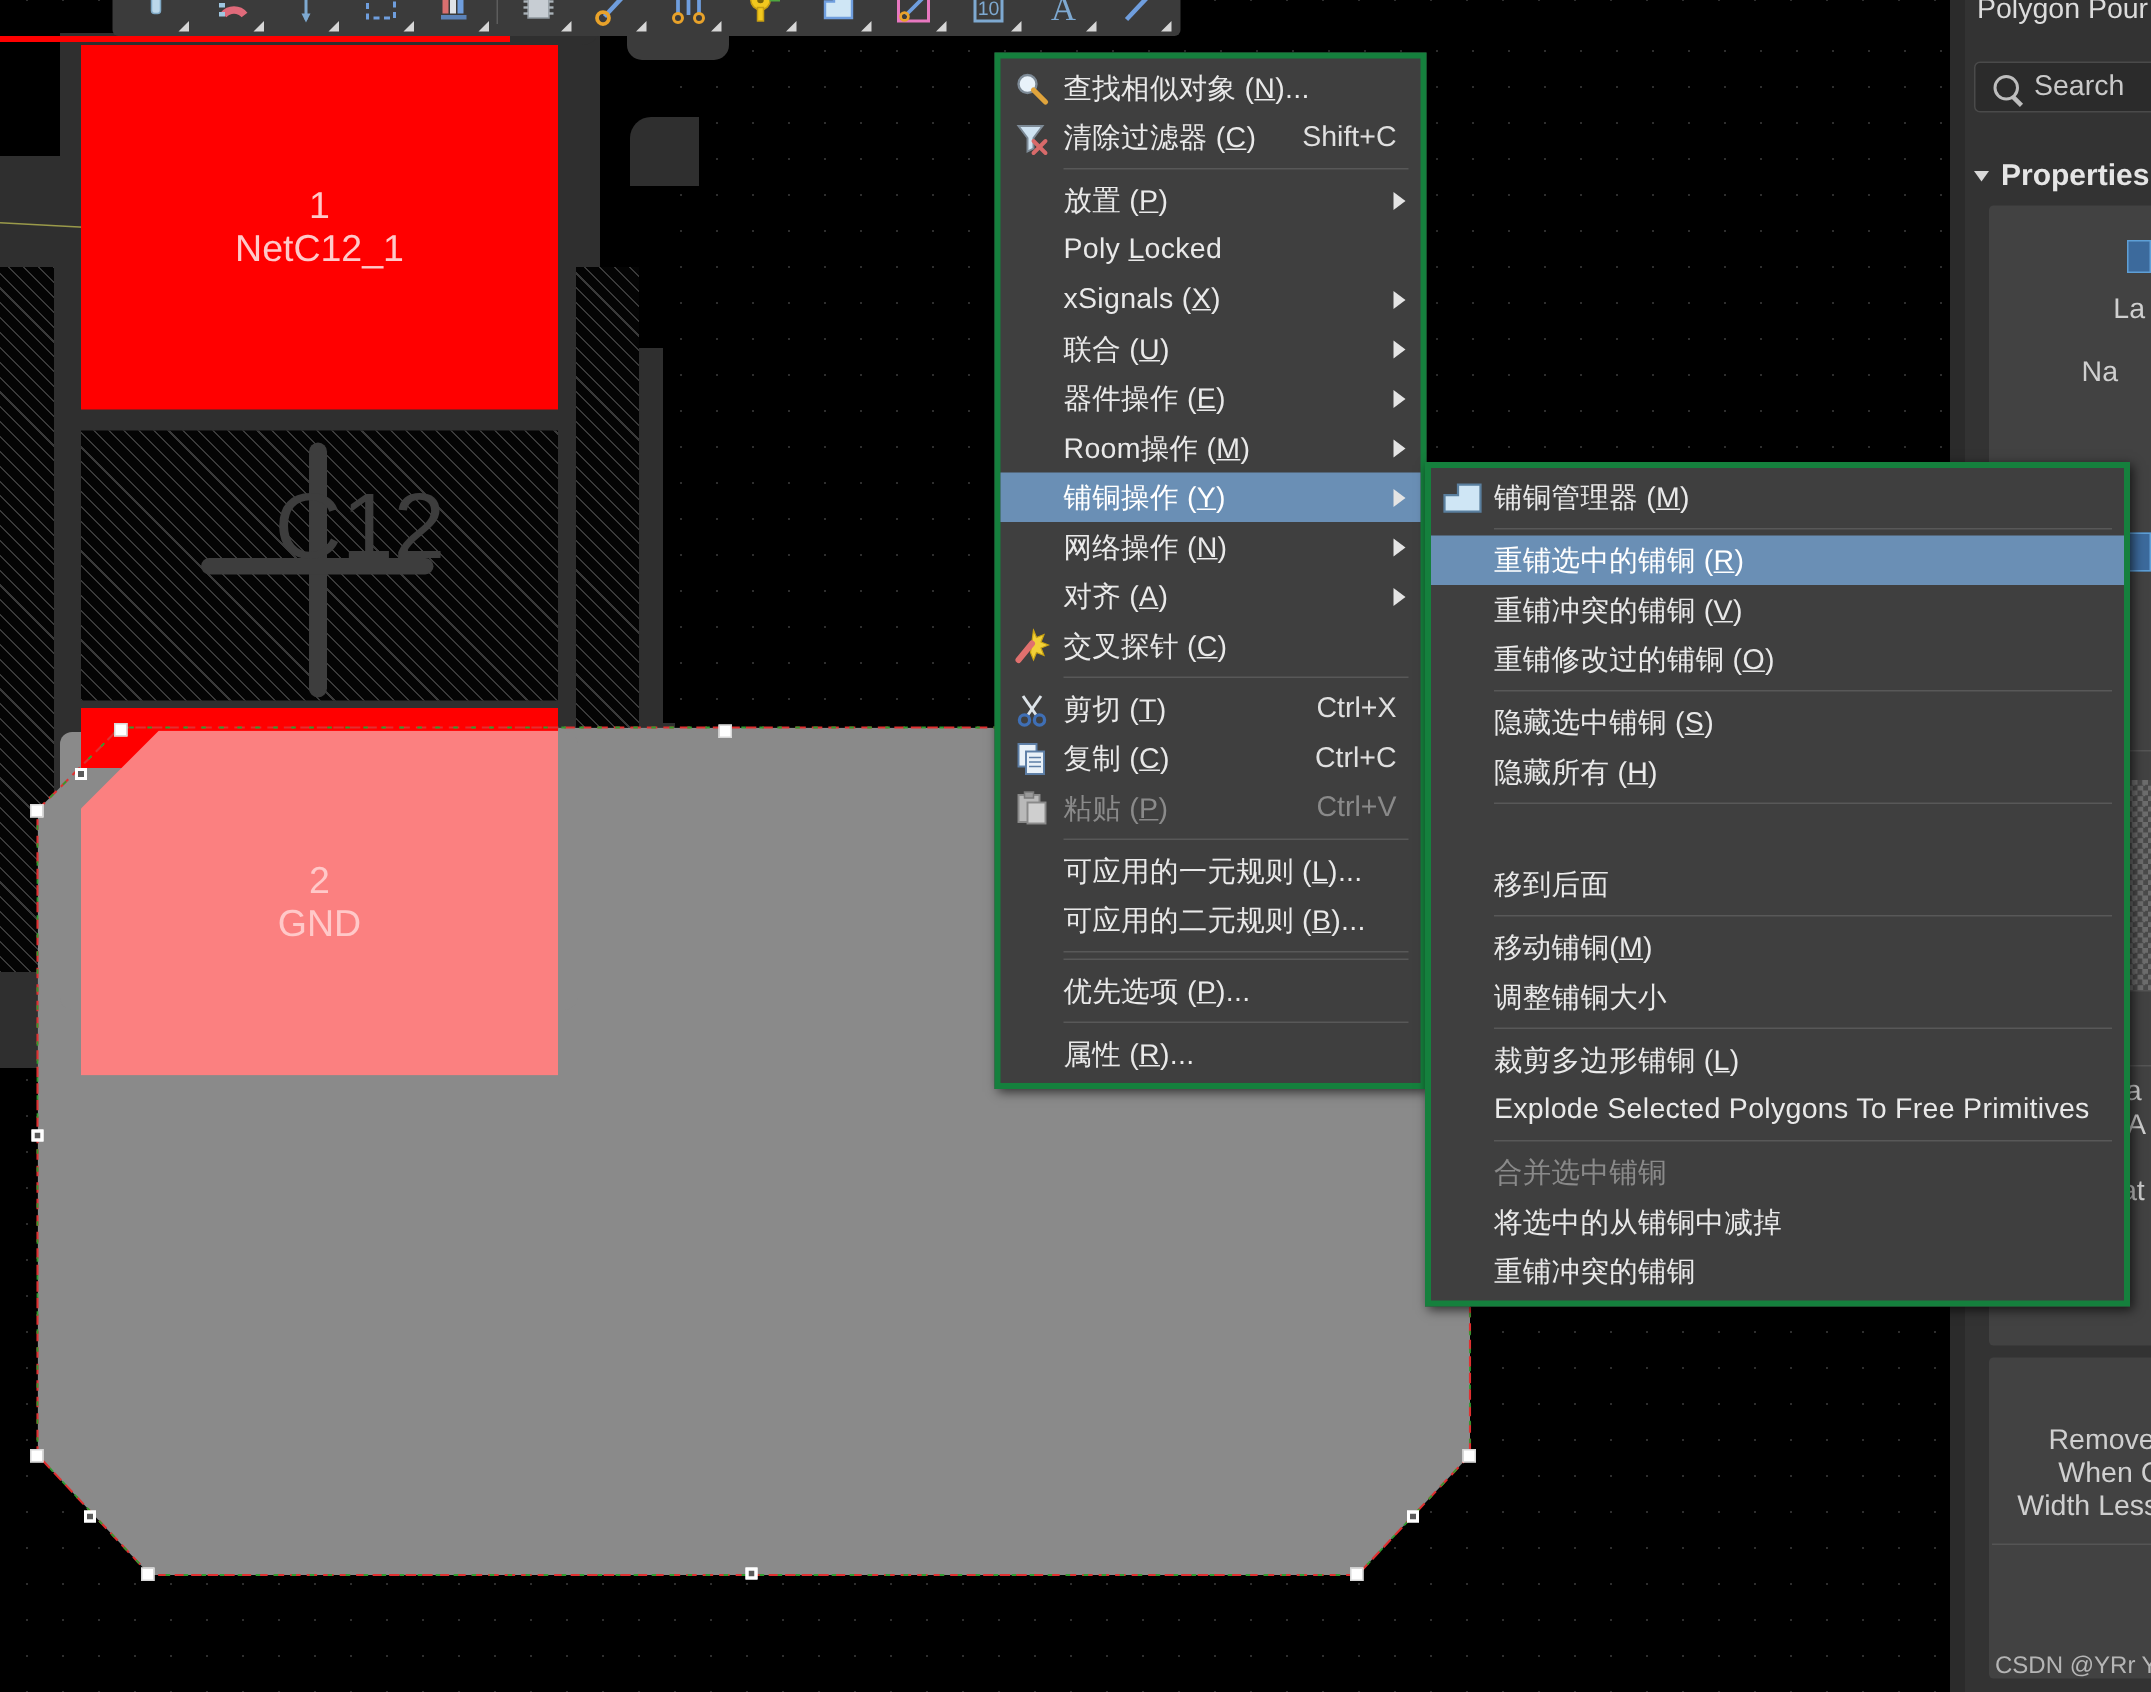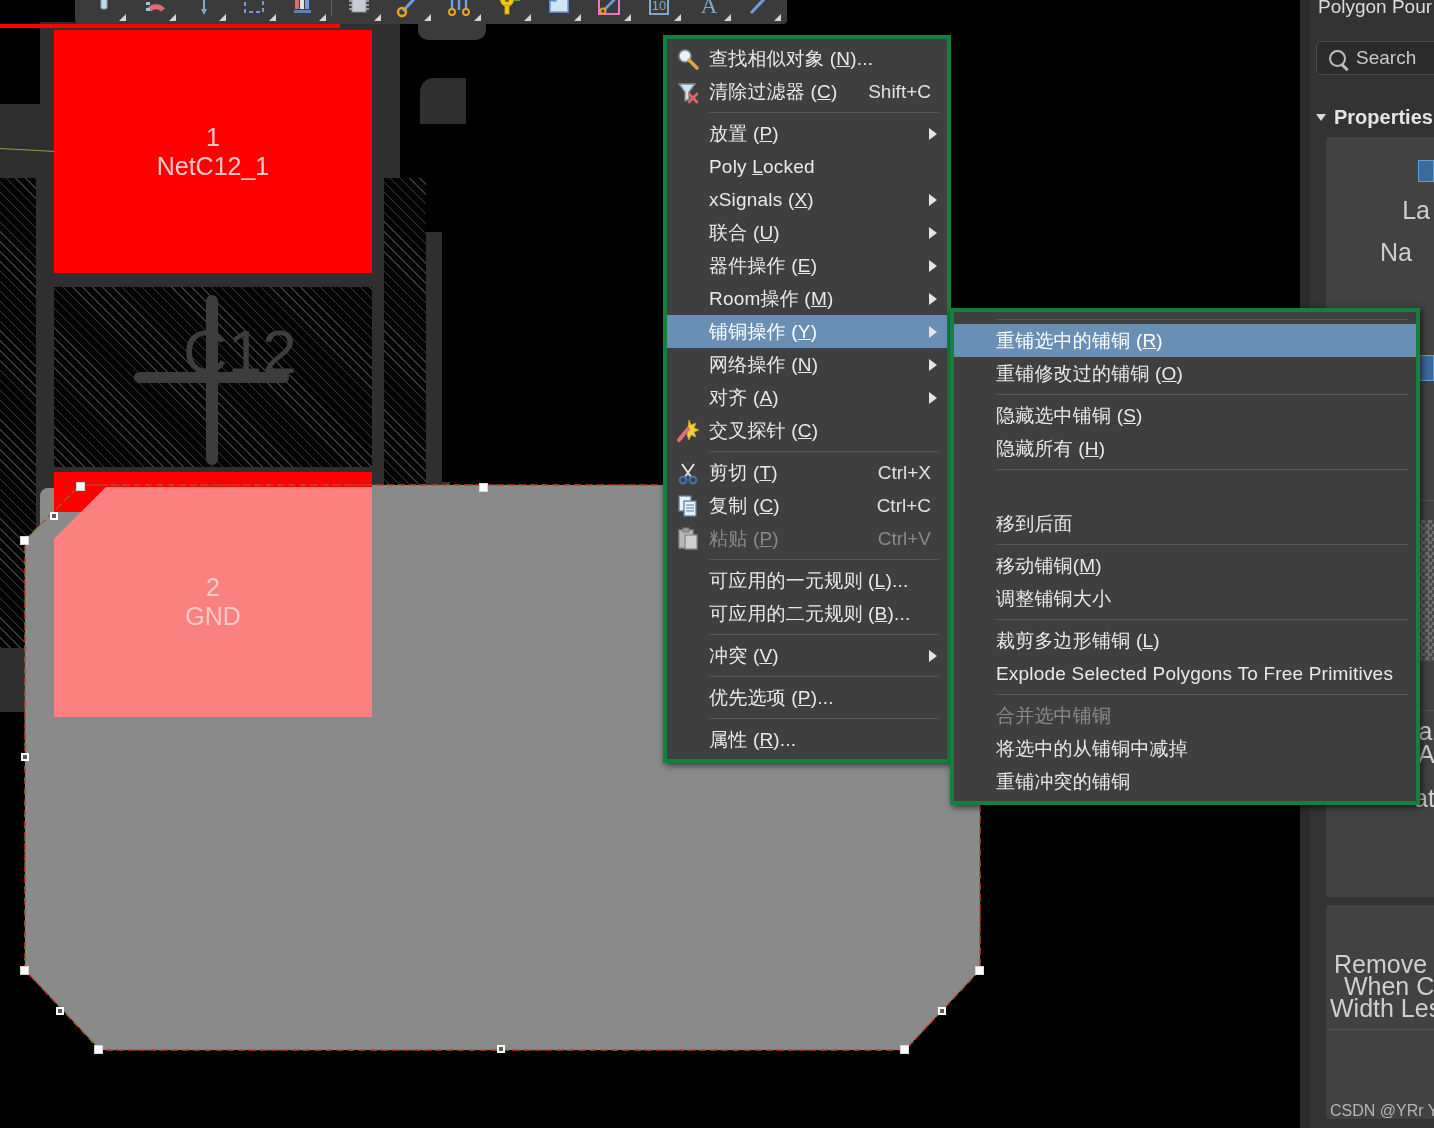--- a/index.html
+++ b/index.html
@@ -242,21 +242,21 @@
     font-size: 20px; font-weight: bold; color: #e5e5e5;
   }
   .rp-card {
     position: absolute;
     left: 26px; top: 137px;
     width: 140px;
     background: #424242;
     border-radius: 3px;
   }
   .rp-row {
-    font-size: 25px; color: #cfcfcf;
+    font-size: 19px; color: #cfcfcf;
     text-align: right;
     padding-right: 4px;
     white-space: nowrap;
     position: absolute;
   }
   .rp-line {
     position: absolute; left: 26px; width: 140px; height: 1px;
     background: #555;
   }
   .rp-bluebox {
@@ -626,52 +626,59 @@
       <span class="lbl"><span>可应用的一元规则 (</span><span class="u">L</span><span>)...</span></span>
     </div>
 
     <div class="mi">
       <span class="ico"></span>
       <span class="lbl"><span>可应用的二元规则 (</span><span class="u">B</span><span>)...</span></span>
     </div>
 
     <div class="sep"></div>
 
-    <div class="mi">
-      <span class="ico"></span>
-      <span class="lbl"><span>冲突 (</span><span class="u">V</span><span>)</span></span>
-      <span class="arrow"></span>
-    </div>
 
     <div class="sep"></div>
 
     <div class="mi">
       <span class="ico"></span>
       <span class="lbl"><span>优先选项 (</span><span class="u">P</span><span>)...</span></span>
     </div>
 
     <div class="sep"></div>
 
     <div class="mi">
       <span class="ico"></span>
       <span class="lbl"><span>属性 (</span><span class="u">R</span><span>)...</span></span>
     </div>
   </div>
 
   <div class="menu" id="sub-menu">
 
+    <div class="mi">
+      <span class="ico">
+        <svg width="26" height="22" viewBox="0 0 26 22">
+            <polygon points="1,20 1,9 10,9 10,2 25,2 25,20" fill="#cfe6f5" stroke="#5a7f9e" stroke-width="1.5"></polygon>
+          </svg>
+      </span>
+      <span class="lbl"><span>铺铜管理器 (</span><span class="u">M</span><span>)</span></span>
+    </div>
 
     <div class="sep"></div>
 
     <div class="mi hl">
       <span class="ico"></span>
       <span class="lbl"><span>重铺选中的铺铜 (</span><span class="u">R</span><span>)</span></span>
     </div>
 
 
+    <div class="mi">
+      <span class="ico"></span>
+      <span class="lbl"><span>重铺冲突的铺铜 (</span><span class="u">V</span><span>)</span></span>
+    </div>
 
     <div class="mi">
       <span class="ico"></span>
       <span class="lbl"><span>重铺修改过的铺铜 (</span><span class="u">O</span><span>)</span></span>
     </div>
 
     <div class="sep"></div>
 
     <div class="mi">
       <span class="ico"></span>

